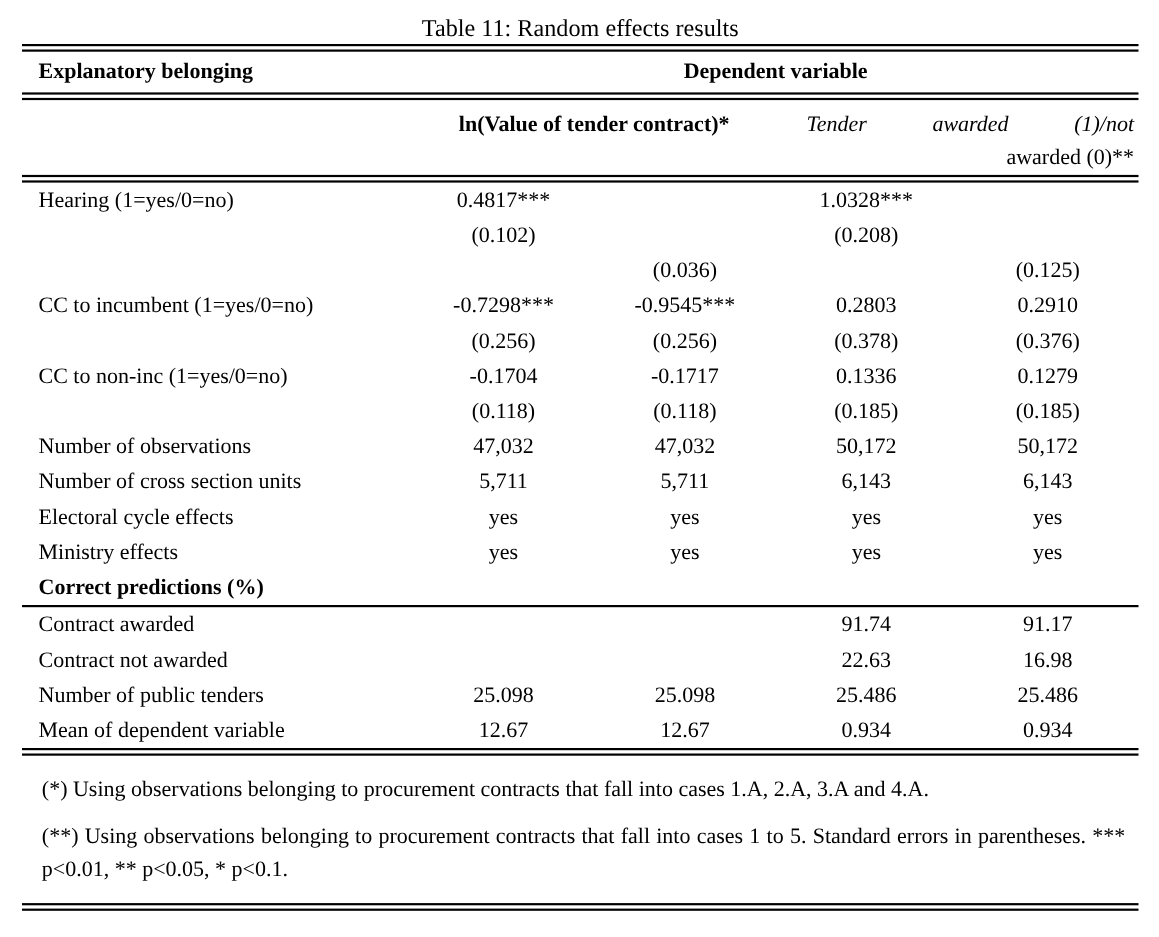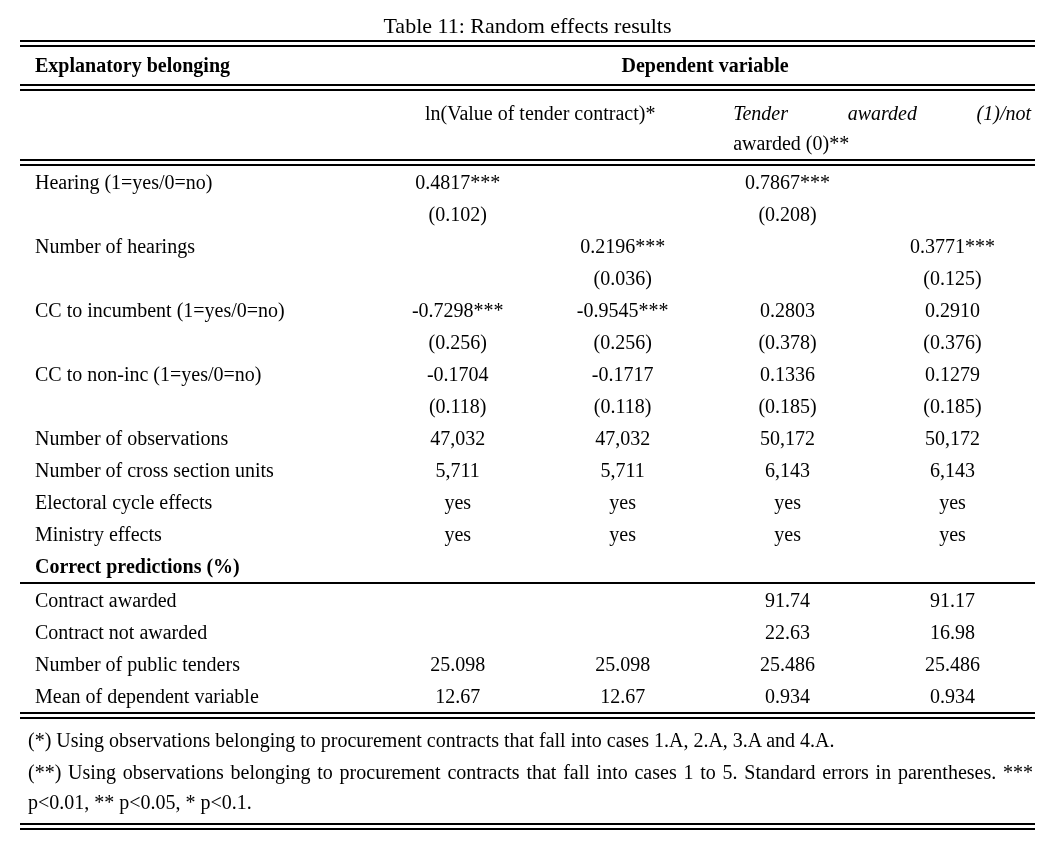--- a/index.html
+++ b/index.html
@@ -49,35 +49,35 @@
     color: #000;
   }
   .lbl { text-align: left; padding-left: 15px; }
   .val { text-align: center; }
   .bold { font-weight: bold; }
   
   #head1 td { height: 37px; vertical-align: middle; }
   #head1 .dep { text-align: center; }
   
   #head2 td { vertical-align: top; padding-top: 7px; line-height: 30px; height: 61px; }
-  #head2 .ln-head { text-align: center; }
+  #head2 .ln-head { text-align: center; font-weight: bold; }
   #head2 .tender-head { padding-left: 28px; padding-right: 4px; }
   .jline { display: flex; justify-content: space-between; font-style: italic; }
-  .l2 { text-align: left; }
+  .l2 { text-align: right; }
   
   .body-table tr { height: 32px; }
   .body-table td { vertical-align: middle; line-height: 22px; }
   
   .footnotes {
     font-size: 20px;
     line-height: 30px;
     padding: 4px 0 4px 6px;
   }
   .footnotes p {
-    margin: 2px;
+    margin: 12px;
     text-align: justify;
   }
 </style>
 </head>
 <body>
 
 <div class="page">
   <div class="sheet">
 
     <div class="caption">Table 11: Random effects results</div>
@@ -134,36 +134,29 @@
           <col class="cv">
           <col class="cv">
           <col class="cv">
           <col class="cv">
       </colgroup>
       <tbody>
           <tr>
             <td class="lbl">Hearing (1=yes/0=no)</td>
             <td class="val">0.4817***</td>
             <td class="val"></td>
-            <td class="val">0.7867***</td>
+            <td class="val">1.0328***</td>
             <td class="val"></td>
           </tr>
           <tr>
             <td class="lbl"></td>
             <td class="val">(0.102)</td>
             <td class="val"></td>
             <td class="val">(0.208)</td>
             <td class="val"></td>
-          </tr>
-          <tr>
-            <td class="lbl">Number of hearings</td>
-            <td class="val"></td>
-            <td class="val">0.2196***</td>
-            <td class="val"></td>
-            <td class="val">0.3771***</td>
           </tr>
           <tr>
             <td class="lbl"></td>
             <td class="val"></td>
             <td class="val">(0.036)</td>
             <td class="val"></td>
             <td class="val">(0.125)</td>
           </tr>
           <tr>
             <td class="lbl">CC to incumbent (1=yes/0=no)</td>

